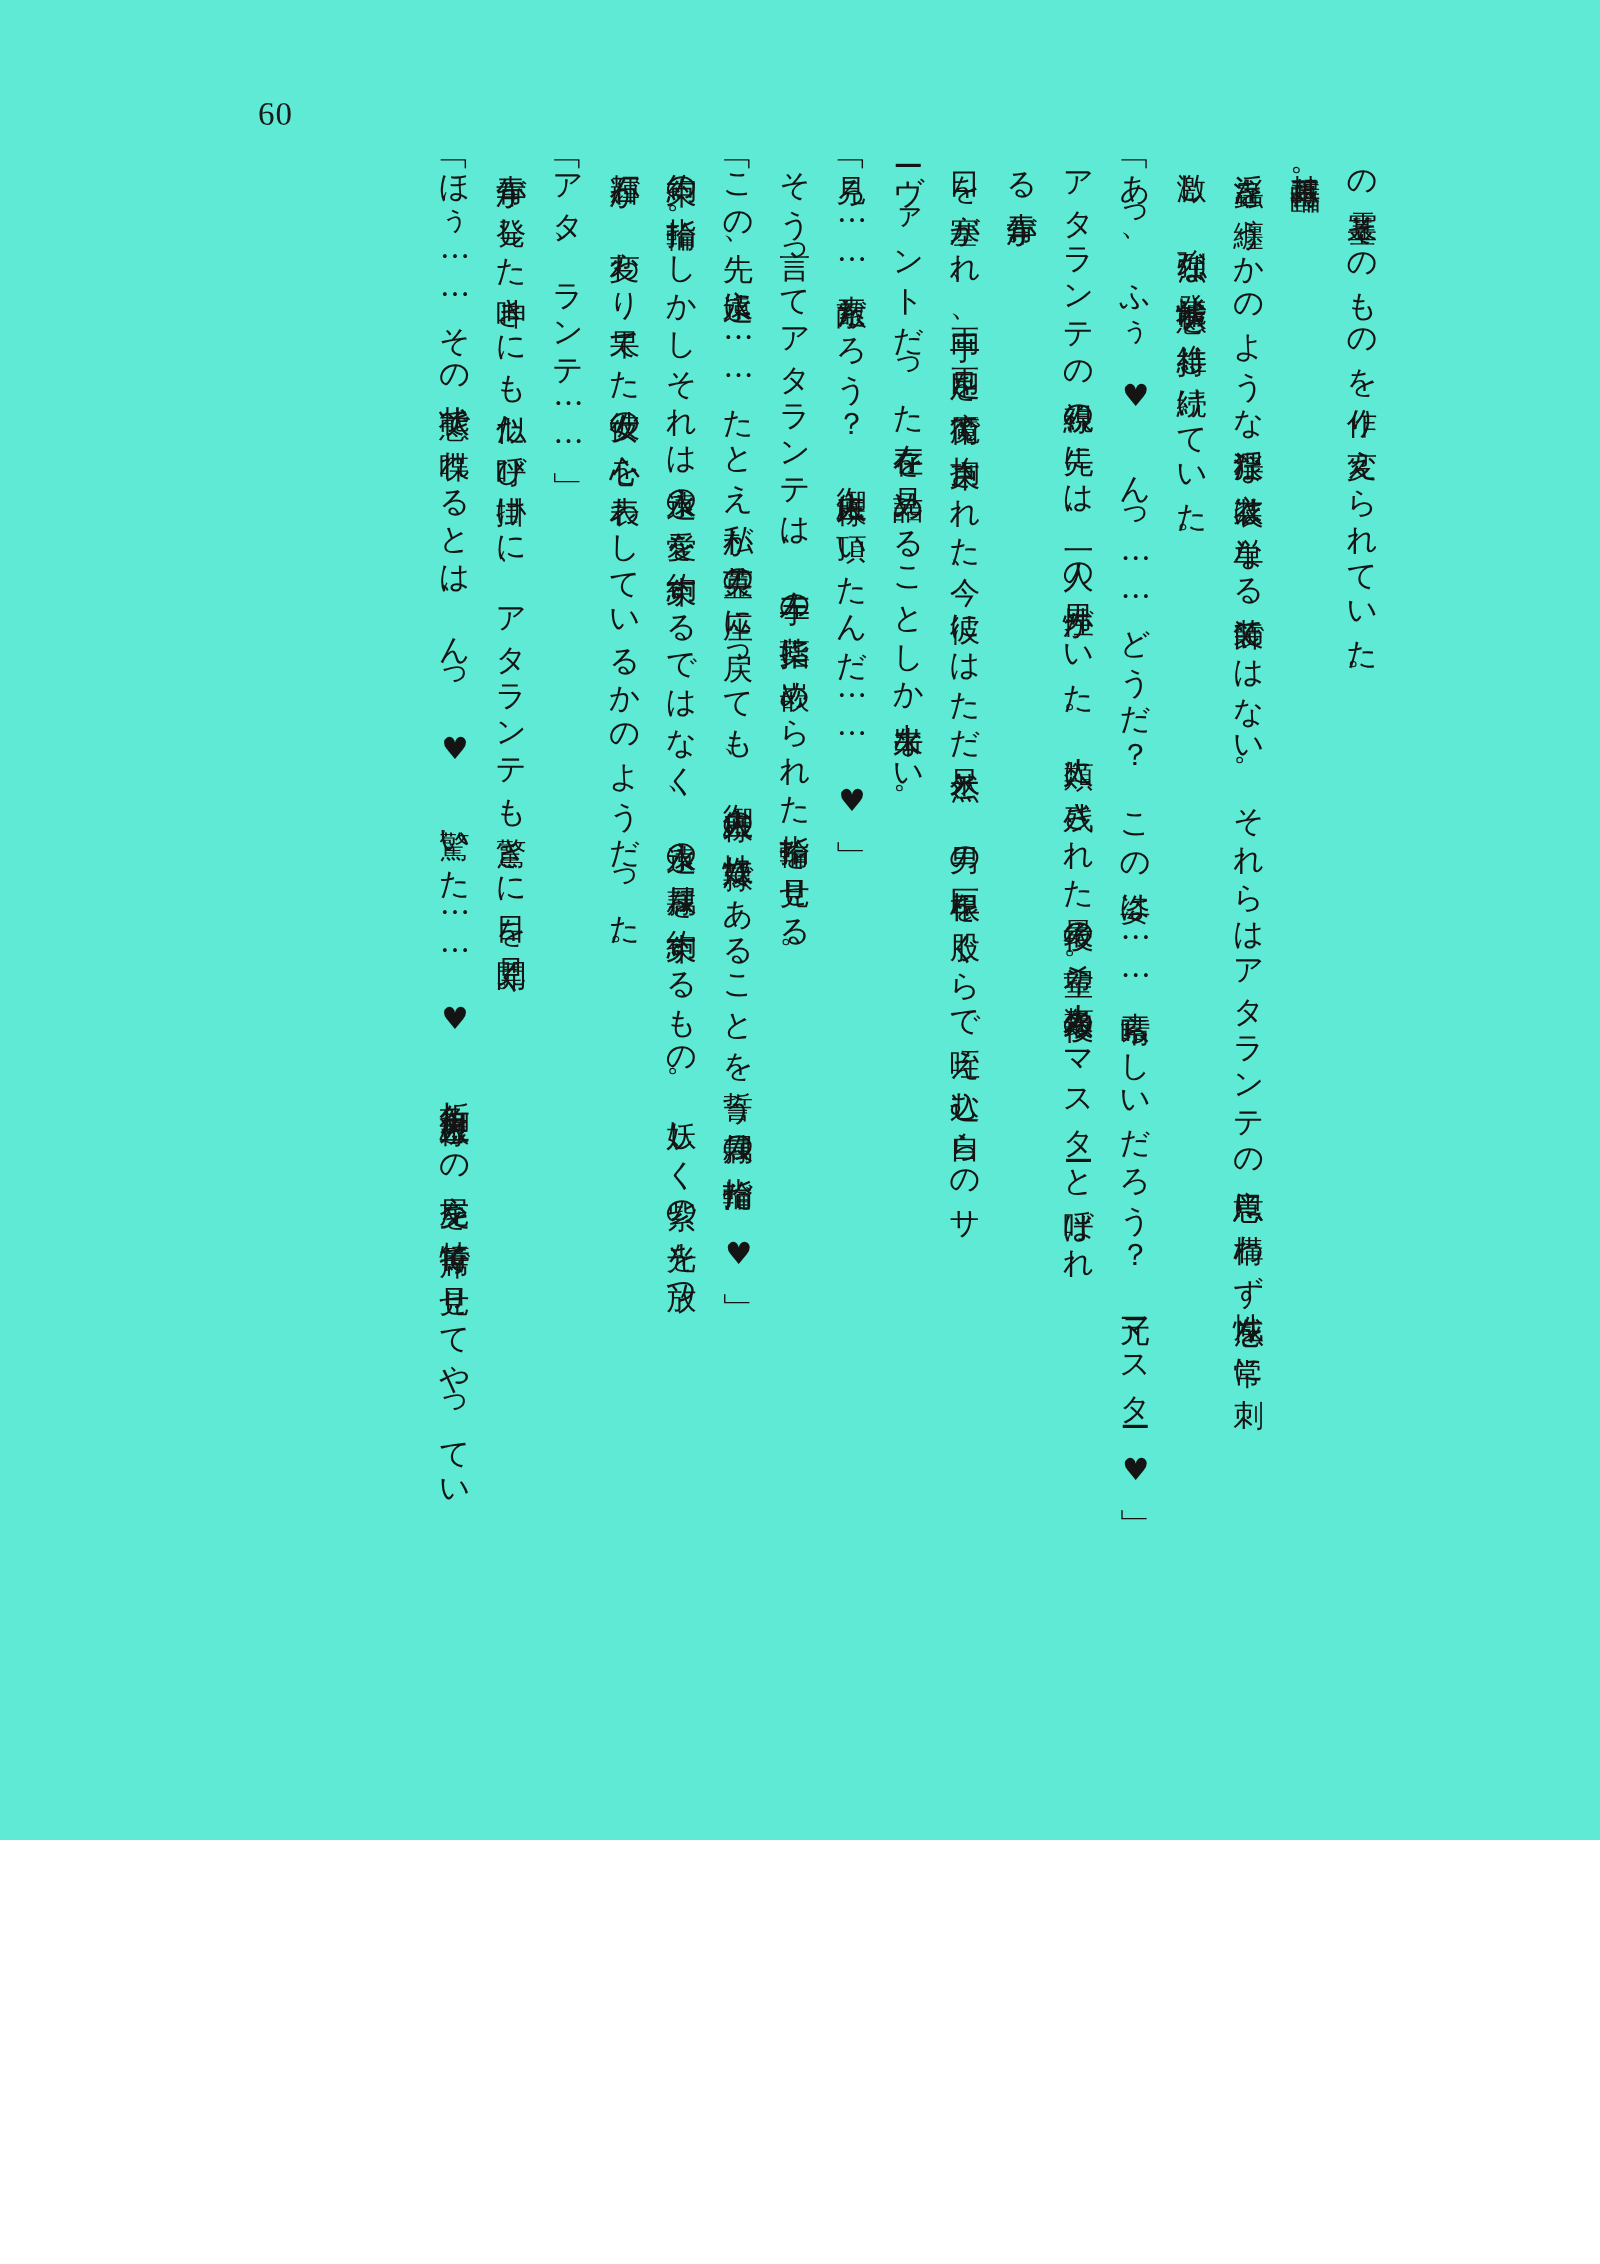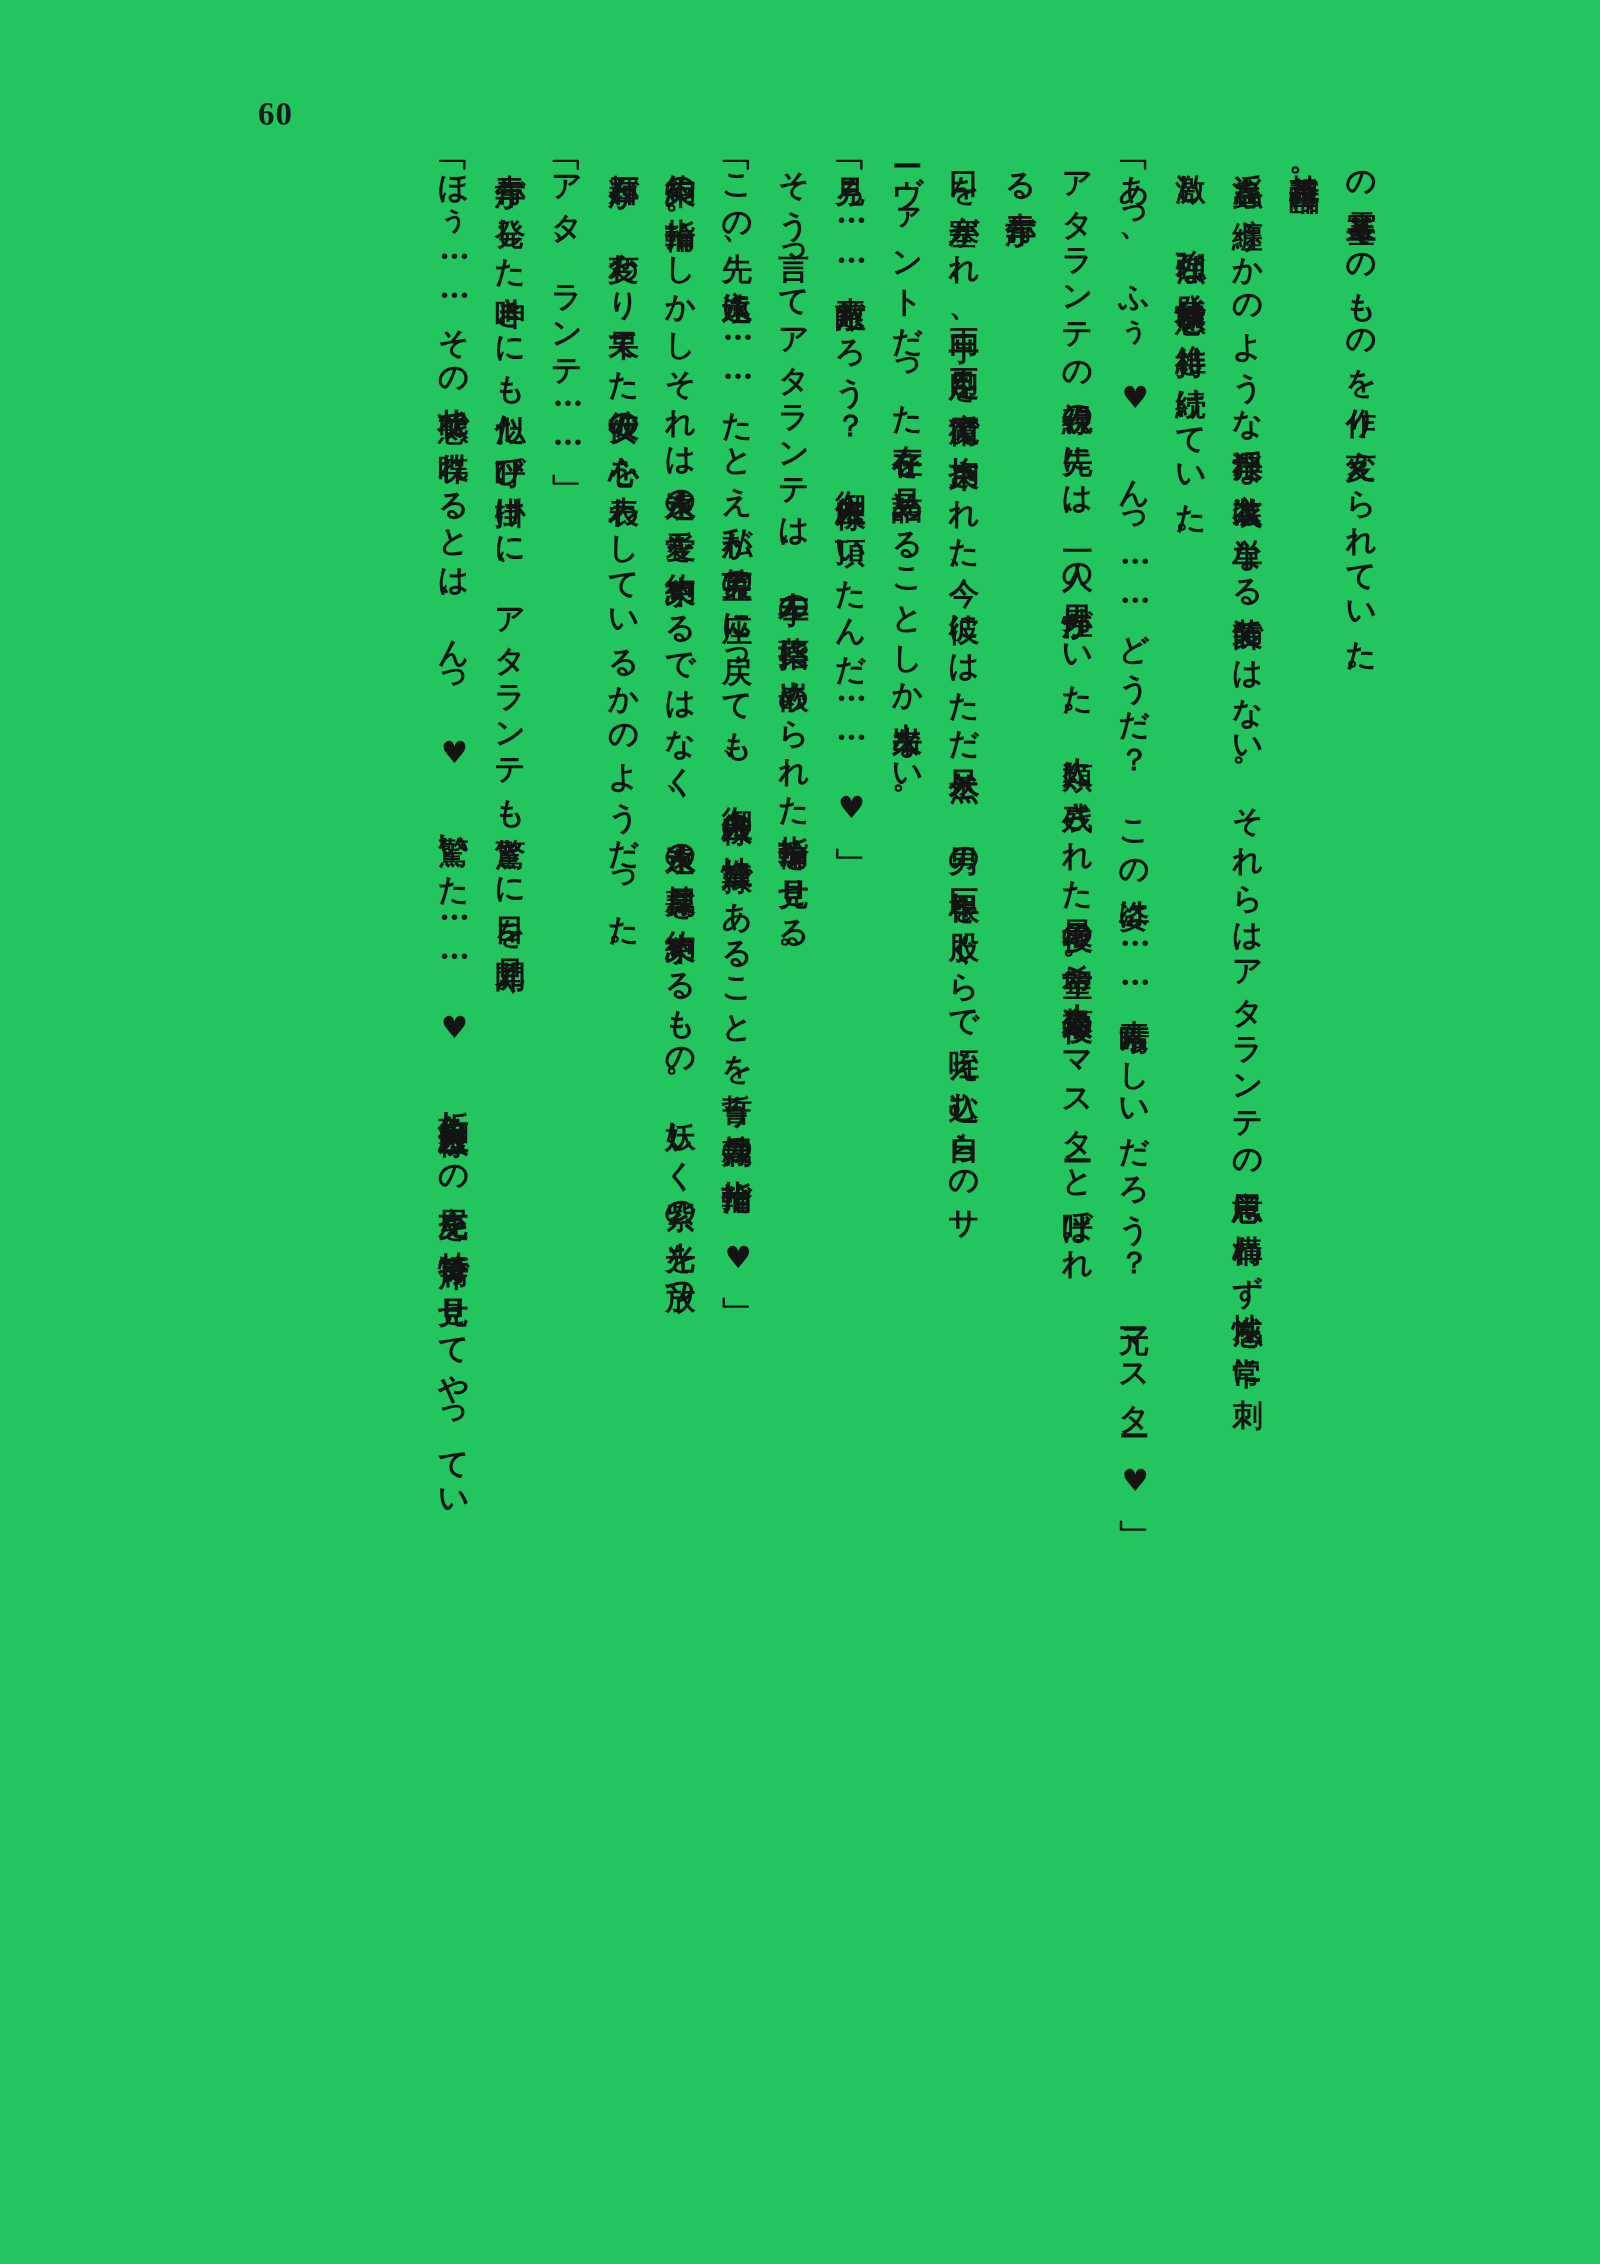--- a/index.html
+++ b/index.html
@@ -3,26 +3,25 @@
 <meta charset="utf-8">
 <style>
   html, body {
     margin: 0;
     padding: 0;
     background: #ffffff;
   }
   .page {
     position: relative;
     width: 1600px;
-    height: 2264px;
-    background: #22c55e;
+    height: 1840px;
+    background: #5eead4;
     overflow: hidden;
     font-family: "Liberation Serif", "DejaVu Serif", serif;
     color: #111111;
-    font-weight: bold;
   }
   .page-number {
     position: absolute;
     top: 96px;
     left: 258px;
     font-size: 33px;
     letter-spacing: 1px;
     color: #1a1a1a;
     font-family: "Liberation Serif", "DejaVu Serif", serif;
   }

